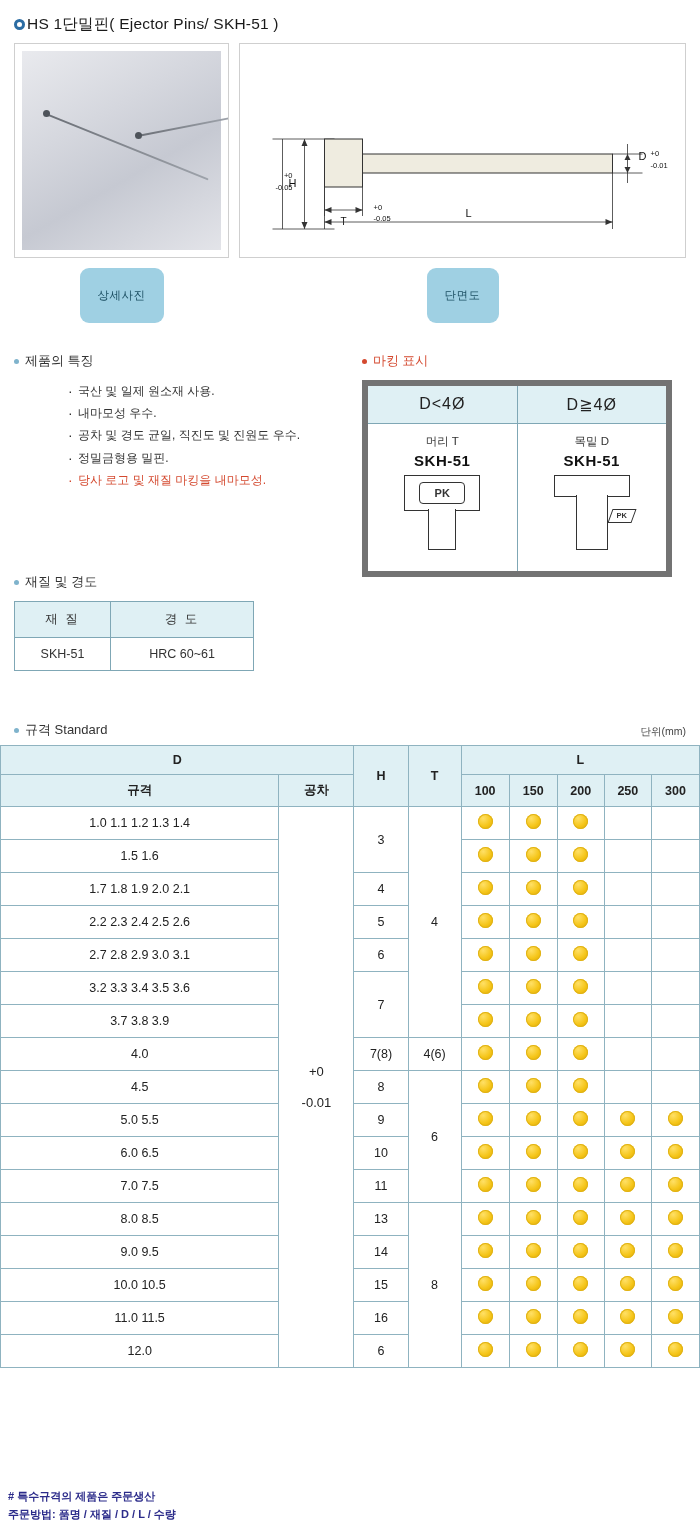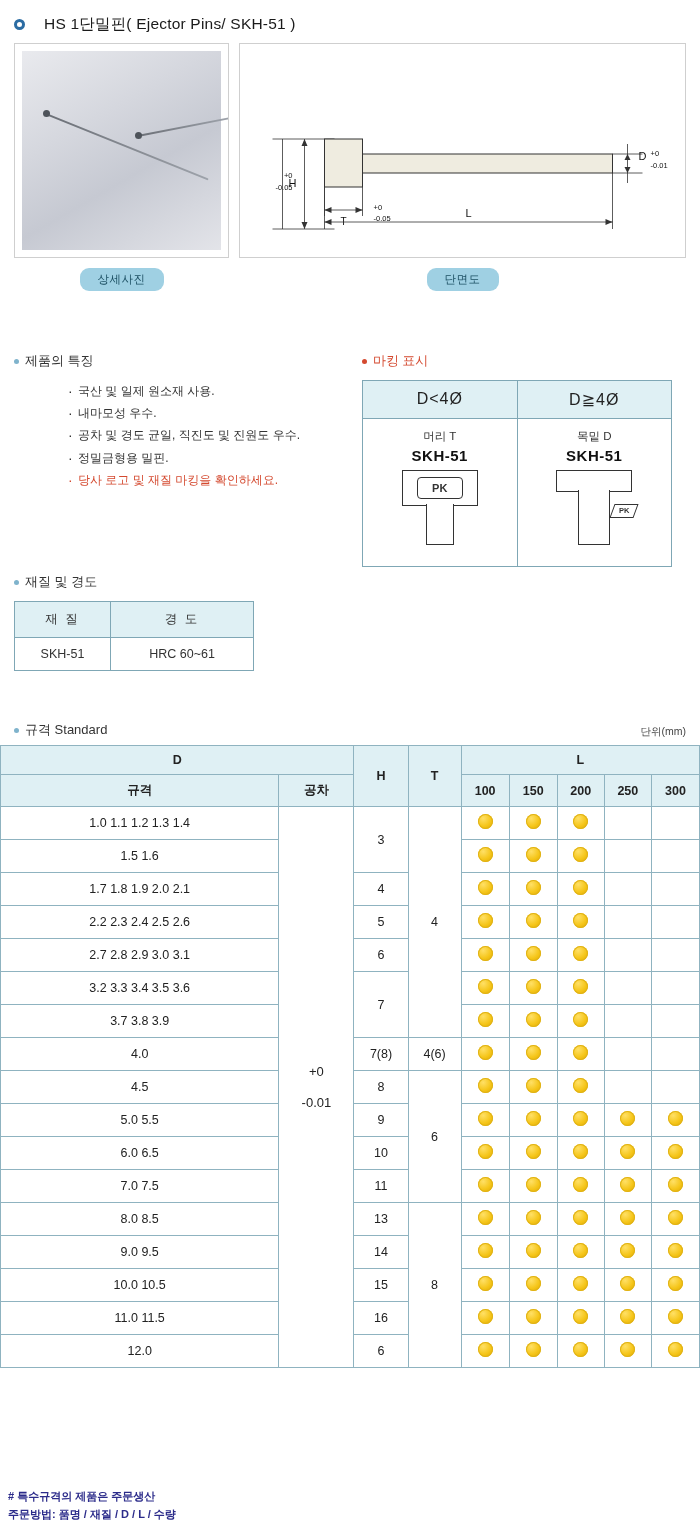--- a/index.html
+++ b/index.html
@@ -6,21 +6,21 @@
   body{
     width:700px;
     font-family:"Liberation Sans", sans-serif;
     color:#333;
     background:#ffffff;
     -webkit-font-smoothing:antialiased;
   }
   .page{position:relative;width:700px;min-height:1537px;}
 
   
-  .title-row{display:flex;align-items:center;gap:19px;padding:14px 0 8px 14px;}
+  .title-row{display:flex;align-items:center;gap:2px;padding:14px 0 8px 14px;}
   .bullet-ring{
     width:11px;height:11px;border-radius:50%;
     border:3px solid #2b6ca3;background:#fff;box-sizing:border-box;
     flex:0 0 auto;
   }
   .title-text{font-size:15.5px;color:#1a1a1a;letter-spacing:.2px;}
 
   
   .top-imgs{display:flex;gap:10px;padding:0 14px;}
   .photo-box{
@@ -34,38 +34,38 @@
   .pin{position:absolute;height:2px;background:linear-gradient(90deg,#6b6f76,#9ea3ab);transform-origin:left center;border-radius:1px;}
   .pin-head{position:absolute;width:7px;height:7px;border-radius:50%;background:#4e535a;}
   .drawing-box{
     flex:1;height:215px;border:1px solid #cfcfcf;background:#fff;position:relative;box-sizing:border-box;
   }
   .cap-row{display:flex;gap:10px;padding:10px 14px 0 14px;}
   .cap-wrap{width:215px;display:flex;justify-content:center;}
   .cap-wrap2{flex:1;display:flex;justify-content:center;align-items:flex-end;}
   .caption{
     background:#9fd0e3;color:#1c4f63;font-size:11.5px;
-    border-radius:9px;padding:4px 18px;letter-spacing:.5px;
+    border-radius:9px;padding:20px 18px;letter-spacing:.5px;
   }
 
   
   .sec-title{display:flex;align-items:center;gap:6px;font-size:13px;color:#333;}
   .dot{width:5px;height:5px;border-radius:50%;background:#7fb3cc;flex:0 0 auto;}
   .sec-title.red{color:#d4492f;font-family:Liberation Serif, serif;}
   .sec-title.red .dot{background:#d4492f;}
 
   .features{position:absolute;left:14px;top:352px;width:330px;}
   .feat-list{margin:10px 0 0 14px;font-size:12px;line-height:1.85;color:#333;}
   .feat-list li{list-style:none;position:relative;padding-left:10px;}
   .feat-list li:before{content:"·";position:absolute;left:0;top:-1px;font-size:14px;}
   .feat-list li.red{color:#d4492f;}
 
   
   .marking{position:absolute;left:362px;top:352px;width:320px;}
-  .mk-table{margin-top:10px;border:1px solid #737373;border-collapse:collapse;width:310px;background:#fff;}
+  .mk-table{margin-top:10px;border:6px solid #737373;border-collapse:collapse;width:310px;background:#fff;}
   .mk-table td{border:1px solid #7fa7b5;text-align:center;vertical-align:top;}
   .mk-head{background:#dff0f4;font-size:16px;padding:9px 0;letter-spacing:1px;color:#222;}
   .mk-body{height:145px;position:relative;background:#fff;}
   .mk-label{font-size:11.5px;color:#333;padding-top:9px;}
   .mk-brand{font-size:15px;font-weight:bold;color:#111;margin-top:3px;letter-spacing:.5px;}
   .pin-figA{position:relative;width:100%;height:78px;margin-top:6px;}
   .pin-figA .head{position:absolute;left:50%;transform:translateX(-50%);top:0;width:74px;height:34px;border:1px solid #333;background:#fff;}
   .pin-figA .shaft{position:absolute;left:50%;transform:translateX(-50%);top:34px;width:26px;height:40px;border:1px solid #333;border-top:none;background:#fff;}
   .pk-badge{position:absolute;left:50%;transform:translateX(-50%);top:6px;width:44px;height:20px;border:1px solid #333;border-radius:4px;background:#fff;font-size:11px;font-weight:bold;line-height:20px;}
   .pin-figB{position:relative;width:100%;height:78px;margin-top:6px;}
@@ -180,21 +180,21 @@
   <div class="features">
     <div class="sec-title">
       <span class="dot"></span>
       <span>제품의 특징</span>
     </div>
     <ul class="feat-list">
       <li>국산 및 일제 원소재 사용.</li>
       <li>내마모성 우수.</li>
       <li>공차 및 경도 균일, 직진도 및 진원도 우수.</li>
       <li>정밀금형용 밀핀.</li>
-      <li class="red">당사 로고 및 재질 마킹을 확인하세요.</li>
+      <li class="red">당사 로고 및 재질 마킹을 내마모성.</li>
     </ul>
   </div>
 
   <div class="marking">
     <div class="sec-title red">
       <span class="dot"></span>
       <span>마킹 표시</span>
     </div>
     <table class="mk-table">
       <tbody>

